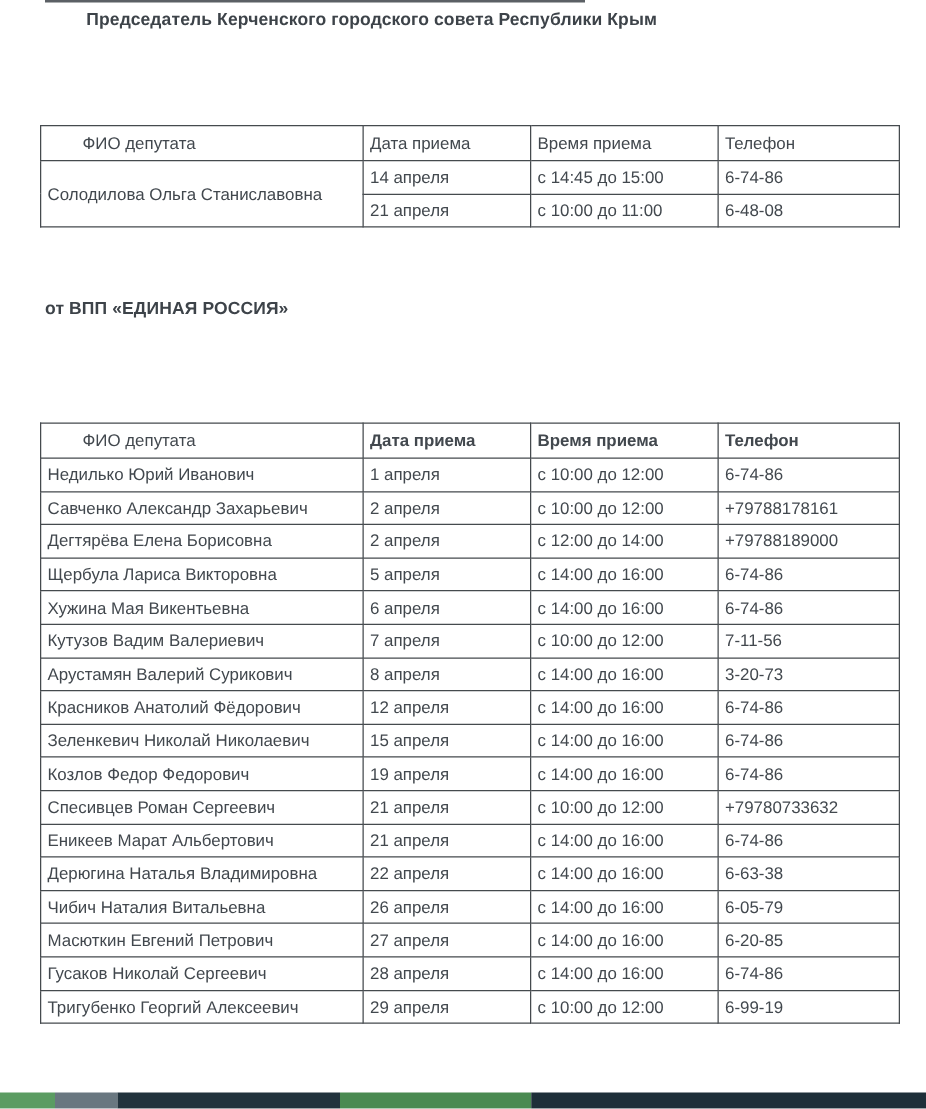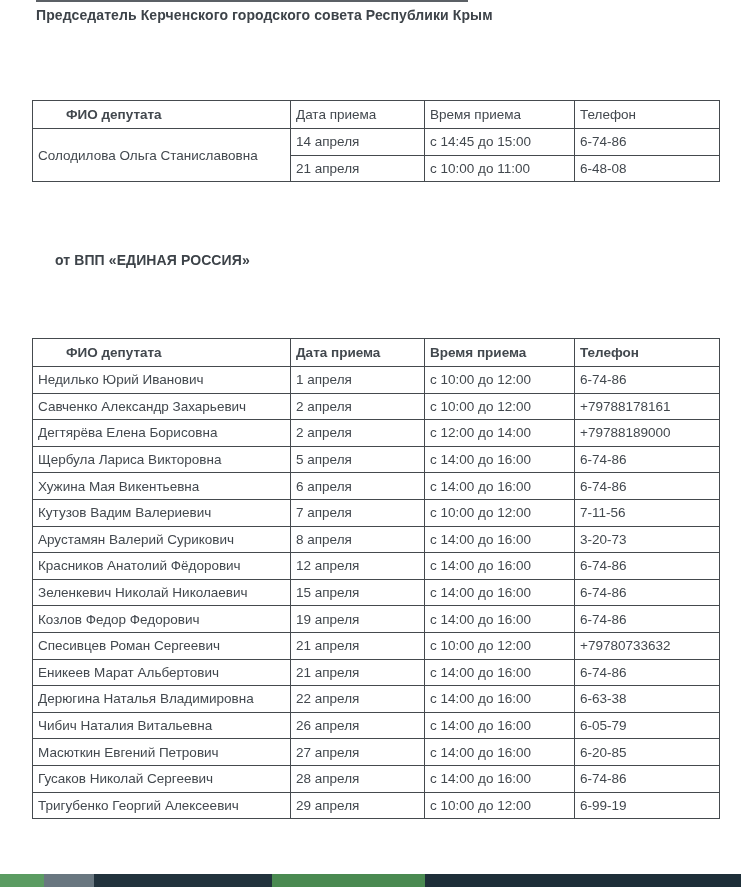--- a/index.html
+++ b/index.html
@@ -13,39 +13,39 @@
   }
   .clipped-remnant{
     position:absolute;top:0;left:36px;width:432px;height:2px;
     background:#3e444a;opacity:.85;
   }
   .heading{
     position:absolute;left:36px;
     font-size:14px;font-weight:700;color:#3d4349;
     letter-spacing:.1px;white-space:nowrap;
   }
-  .heading1{top:7px;}
-  .heading2{top:252px;margin-left:19px;}
+  .heading1{top:7px;margin-left:33px;}
+  .heading2{top:238px;}
   table.tbl{
     position:absolute;left:32px;width:687px;
     border-collapse:collapse;table-layout:fixed;
   }
   .tbl1{top:100px;}
   .tbl2{top:338px;}
   .tbl th,.tbl td{
     border:1px solid #454a4e;
     padding:0 5px;
     font-size:13.5px;
     color:#42484e;
     text-align:left;
     vertical-align:middle;
     overflow:hidden;white-space:nowrap;
   }
   .tbl thead th{height:27px;font-weight:400;}
-  .tbl thead th.bold{font-weight:700;padding-left:33px;}
+  .tbl thead th.bold{font-weight:400;padding-left:33px;}
   .tbl2 thead th{font-weight:700;}
   .tbl tbody td{height:25.6px;}
   .col-fio{width:258px;}
   .col-date{width:134px;}
   .col-time{width:150px;}
   .col-phone{width:145px;}
   .footer-bar{
     position:absolute;left:0;bottom:0;width:741px;height:13px;
     display:flex;
   }

